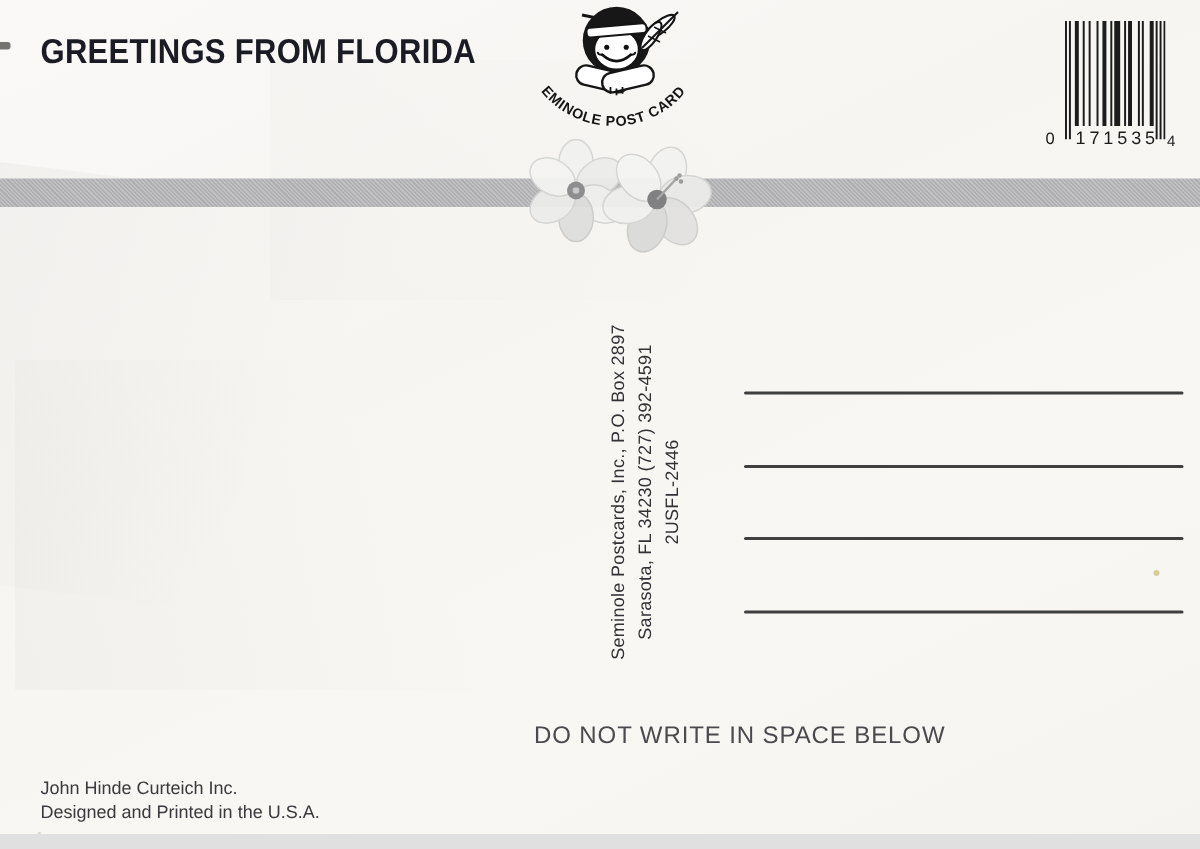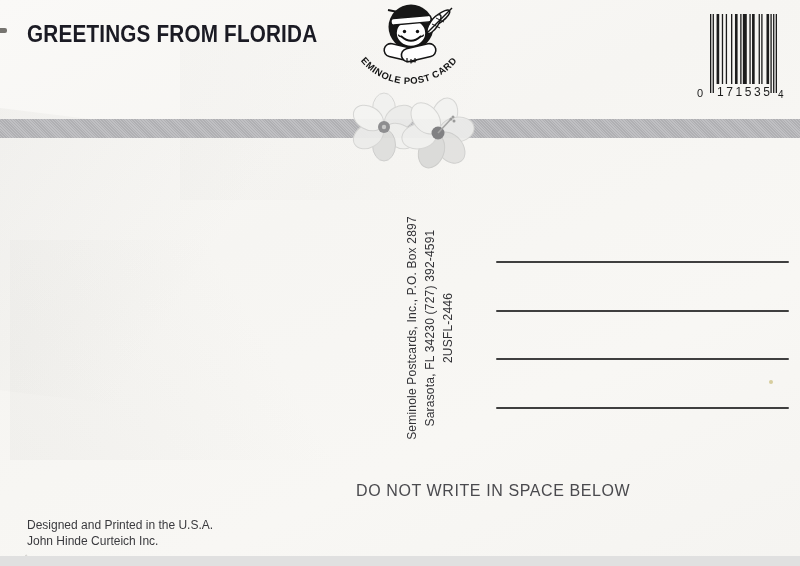--- a/index.html
+++ b/index.html
@@ -169,20 +169,20 @@
   <div id="addr-lines">
       <div class="addr-line" style="top: 261px; background: rgb(63, 63, 63);"></div>
       <div class="addr-line" style="top: 310px; background: rgb(63, 63, 63);"></div>
       <div class="addr-line" style="top: 358px; background: rgb(63, 63, 63);"></div>
       <div class="addr-line" style="top: 407px; background: rgb(63, 63, 63);"></div>
     </div>
 
   <div class="note">DO NOT WRITE IN SPACE BELOW</div>
 
   <div class="credits">
+    <div>John Hinde Curteich Inc.</div>
     <div>Designed and Printed in the U.S.A.</div>
-    <div>John Hinde Curteich Inc.</div>
   </div>
 
   <div class="speck-edge"></div>
   <div class="speck-dot"></div>
   <div class="curl"></div>
 </div>
 
 </body></html>

